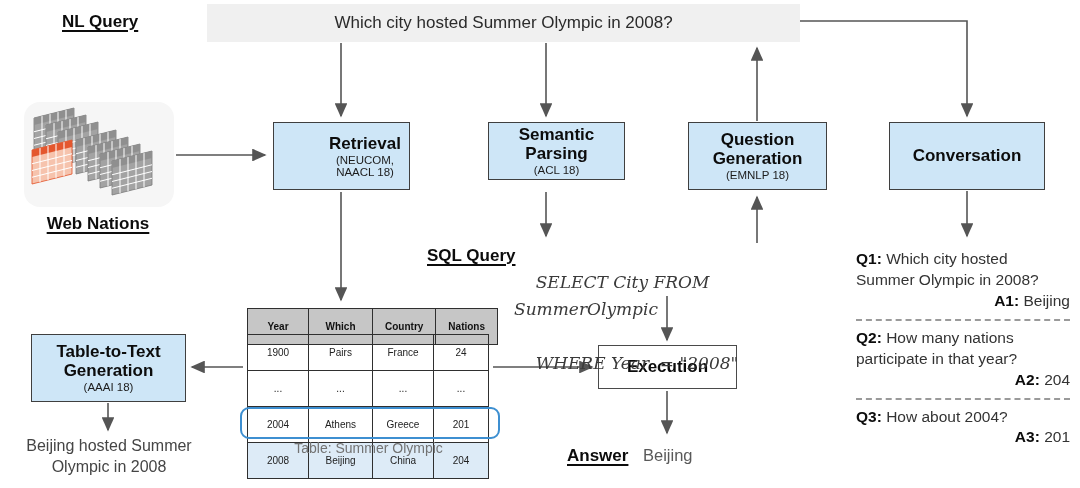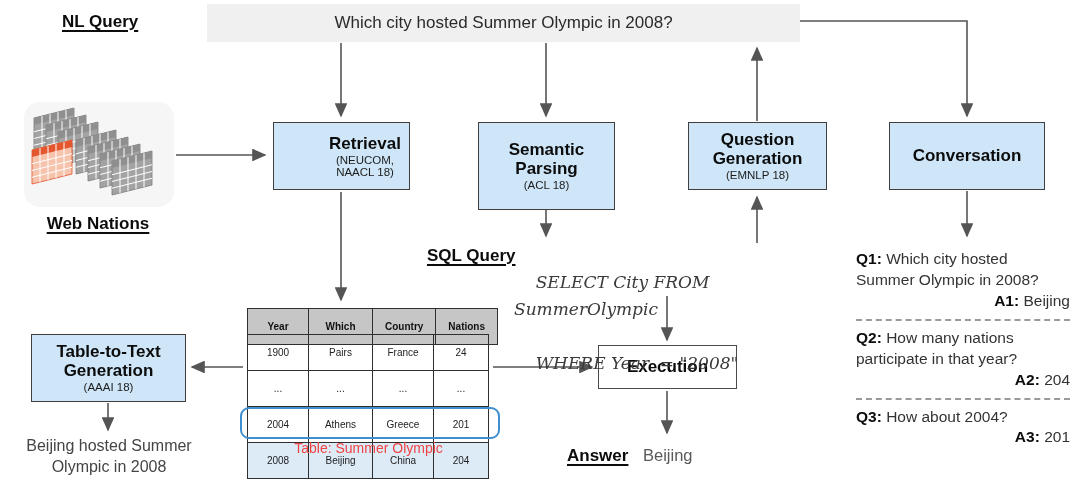--- a/index.html
+++ b/index.html
@@ -17,21 +17,21 @@
   .exec{background:#ffffff;border:1.4px solid #4a4a4a;}
   .sql-text{left:514px;top:242px;width:300px;font-family:"DejaVu Serif", serif;
             font-style:italic;font-size:17px;line-height:27px;color:#3a3a3a;white-space:pre-wrap;}
   table.dt{border-collapse:collapse;}
   table.dt td,table.dt th{border:1px solid #2f2f2f;font-size:10px;text-align:center;
             padding:12px;height:20px;color:#222;box-sizing:border-box;}
   table.dt th{background:#c6c6c6;font-weight:bold;height:22px;color:#111;}
   table.dt tr:last-child td{background:#ddebf7;}
   .hl-ring{left:240px;top:407px;width:256px;height:28px;border:2.5px solid #3d8fd1;
            border-radius:9px;pointer-events:none;}
-  .caption{left:247px;top:440px;width:243px;text-align:center;font-size:14px;color:#ef4444;}
+  .caption{left:247px;top:440px;width:243px;text-align:center;font-size:14px;color:#737373;}
   .gen-text{left:10px;top:436px;width:198px;text-align:center;font-size:16px;
             line-height:1.3;color:#454545;}
   .answer-val{left:643px;top:446px;font-size:16.5px;color:#595959;}
   .conv{left:856px;top:249px;width:214px;font-size:15.5px;line-height:1.35;color:#333;}
   .conv .qa-a{text-align:right;}
   .conv b{color:#0c0c0c;margin-top:16px;}
   .dash{border:none;border-top:2px dashed #9a9a9a;margin:7px 0;}
 </style>
 </head>
 <body>
@@ -105,21 +105,21 @@
     <use href="#sheetG" transform="translate(64,45) skewY(-14)"></use>
     <use href="#sheetG" transform="translate(76,52) skewY(-14)"></use>
     <use href="#sheetG" transform="translate(88,59) skewY(-14)"></use>
   </svg>
   <div class="abs ul-label" style="left:40px;top:214px;width:116px;text-align:center;">Web Nations</div>
 
   <div class="abs node" style="left:273px;top:122px;width:137px;height:68px;padding-left:47px;">
     <div class="title">Retrieval</div>
     <div class="venue">(NEUCOM, NAACL 18)</div>
   </div>
-  <div class="abs node" style="left:478px;top:122px;width:137px;height:88px;">
+  <div class="abs node" style="left:488px;top:122px;width:137px;height:58px;">
     <div class="title" style="width:100px;">Semantic Parsing</div>
     <div class="venue">(ACL 18)</div>
   </div>
   <div class="abs node" style="left:688px;top:122px;width:139px;height:68px;">
     <div class="title" style="width:110px;">Question Generation</div>
     <div class="venue">(EMNLP 18)</div>
   </div>
   <div class="abs node" style="left:889px;top:122px;width:156px;height:68px;">
     <div class="title">Conversation</div>
   </div>

